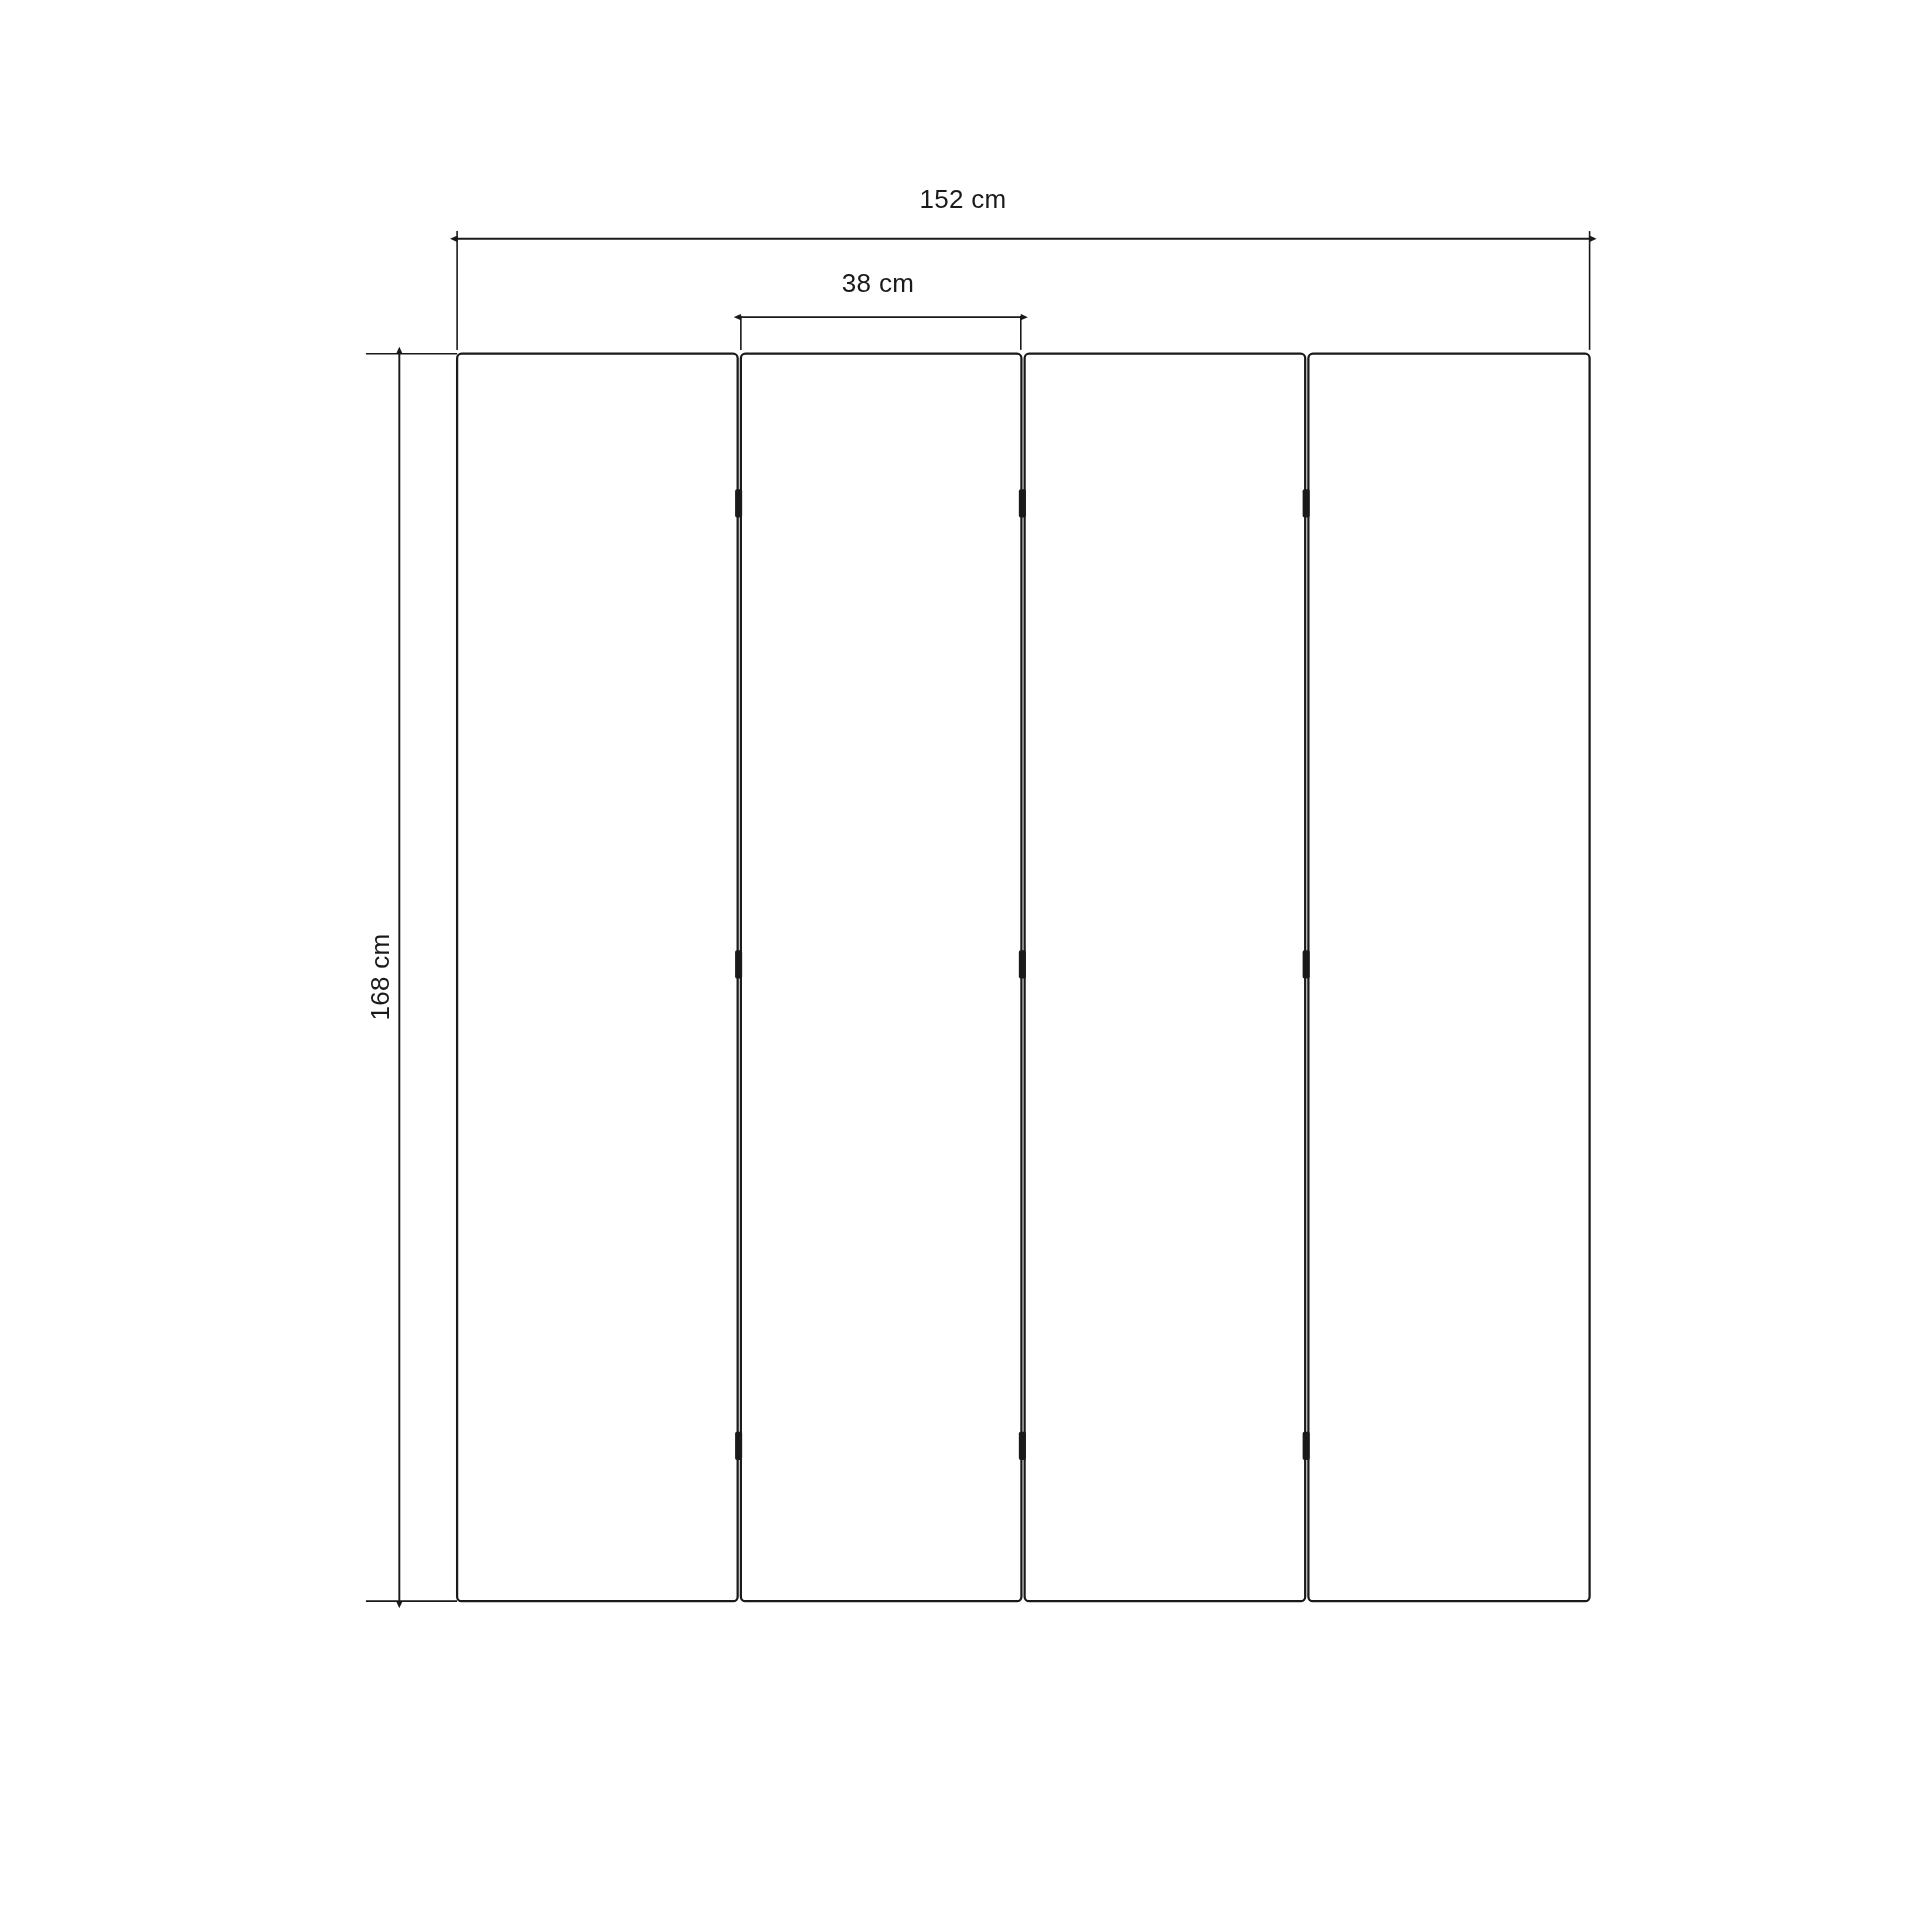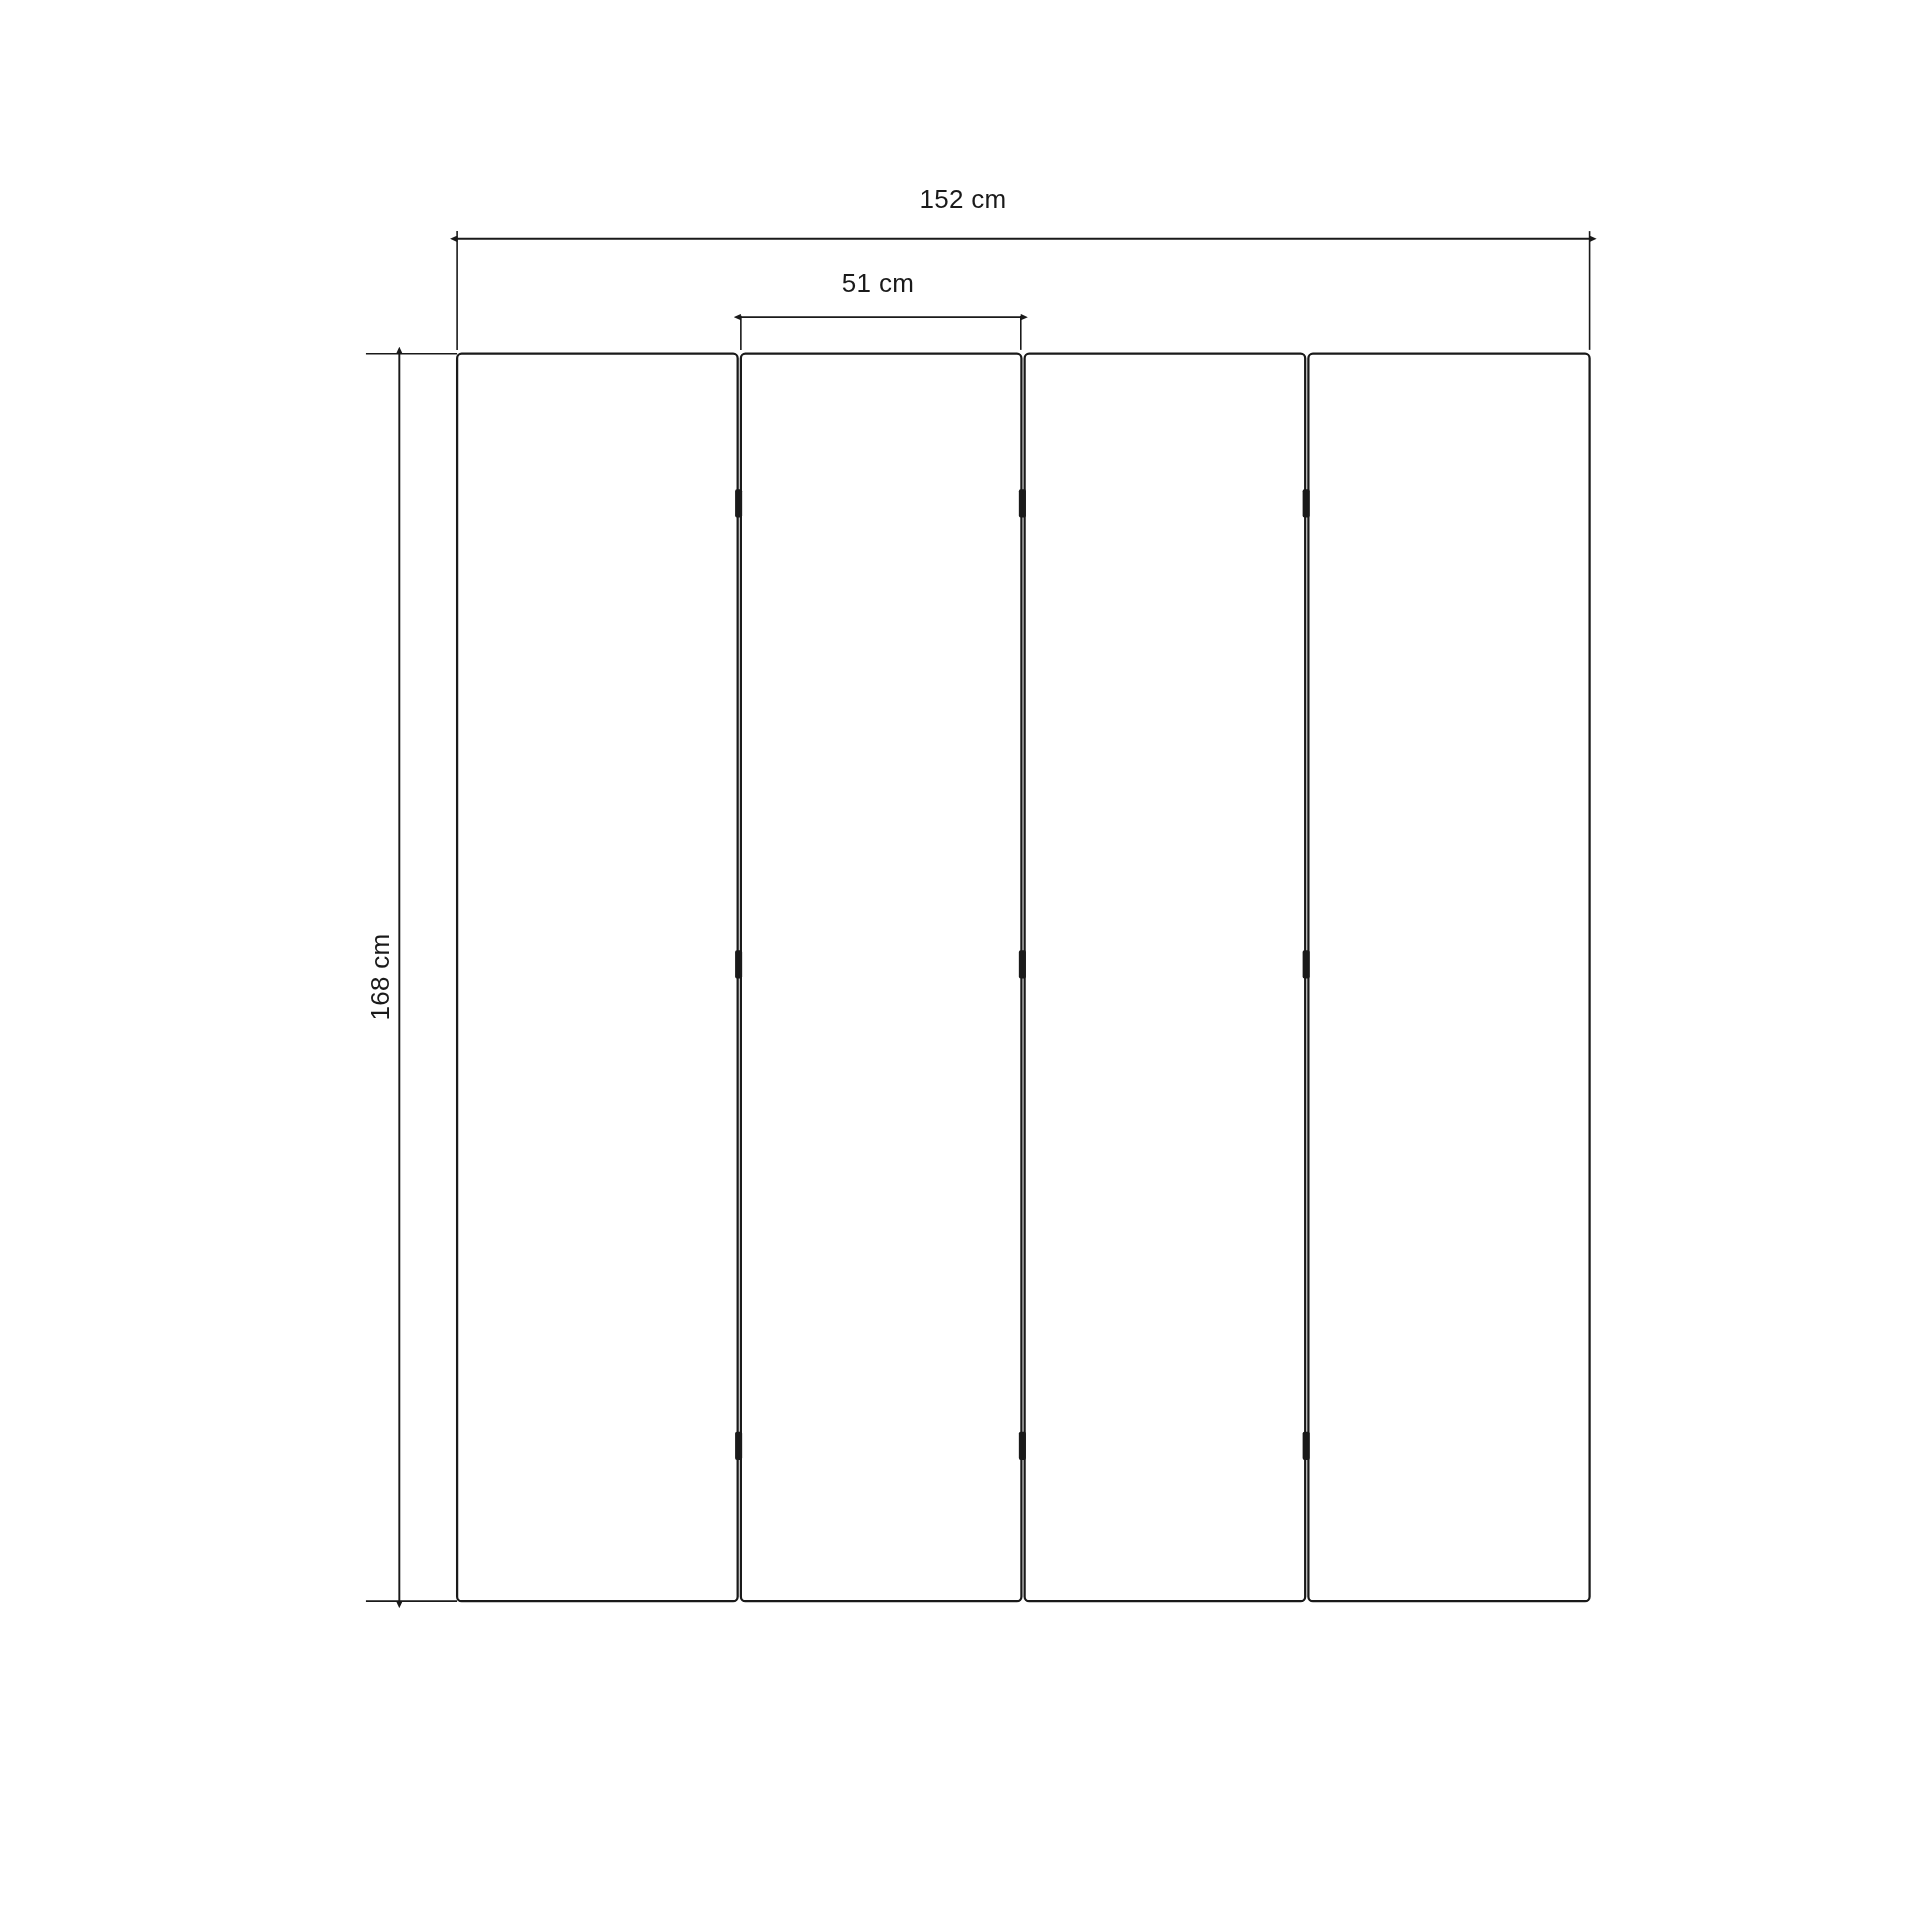--- a/index.html
+++ b/index.html
@@ -104,18 +104,18 @@
 
       <rect x="2029" y="762" width="11" height="44" rx="3"></rect>
       <rect x="2029" y="1480" width="11" height="44" rx="3"></rect>
       <rect x="2029" y="2230" width="11" height="44" rx="3"></rect>
     </g>
 
   </svg>
 
   <div class="dim-label" id="label-width-total">152 cm</div>
 
-  <div class="dim-label" id="label-width-panel">51 cm</div>
+  <div class="dim-label" id="label-width-panel">38 cm</div>
 
   <div class="dim-label" id="label-height">168 cm</div>
 
 </div>
 
 
 </body></html>

